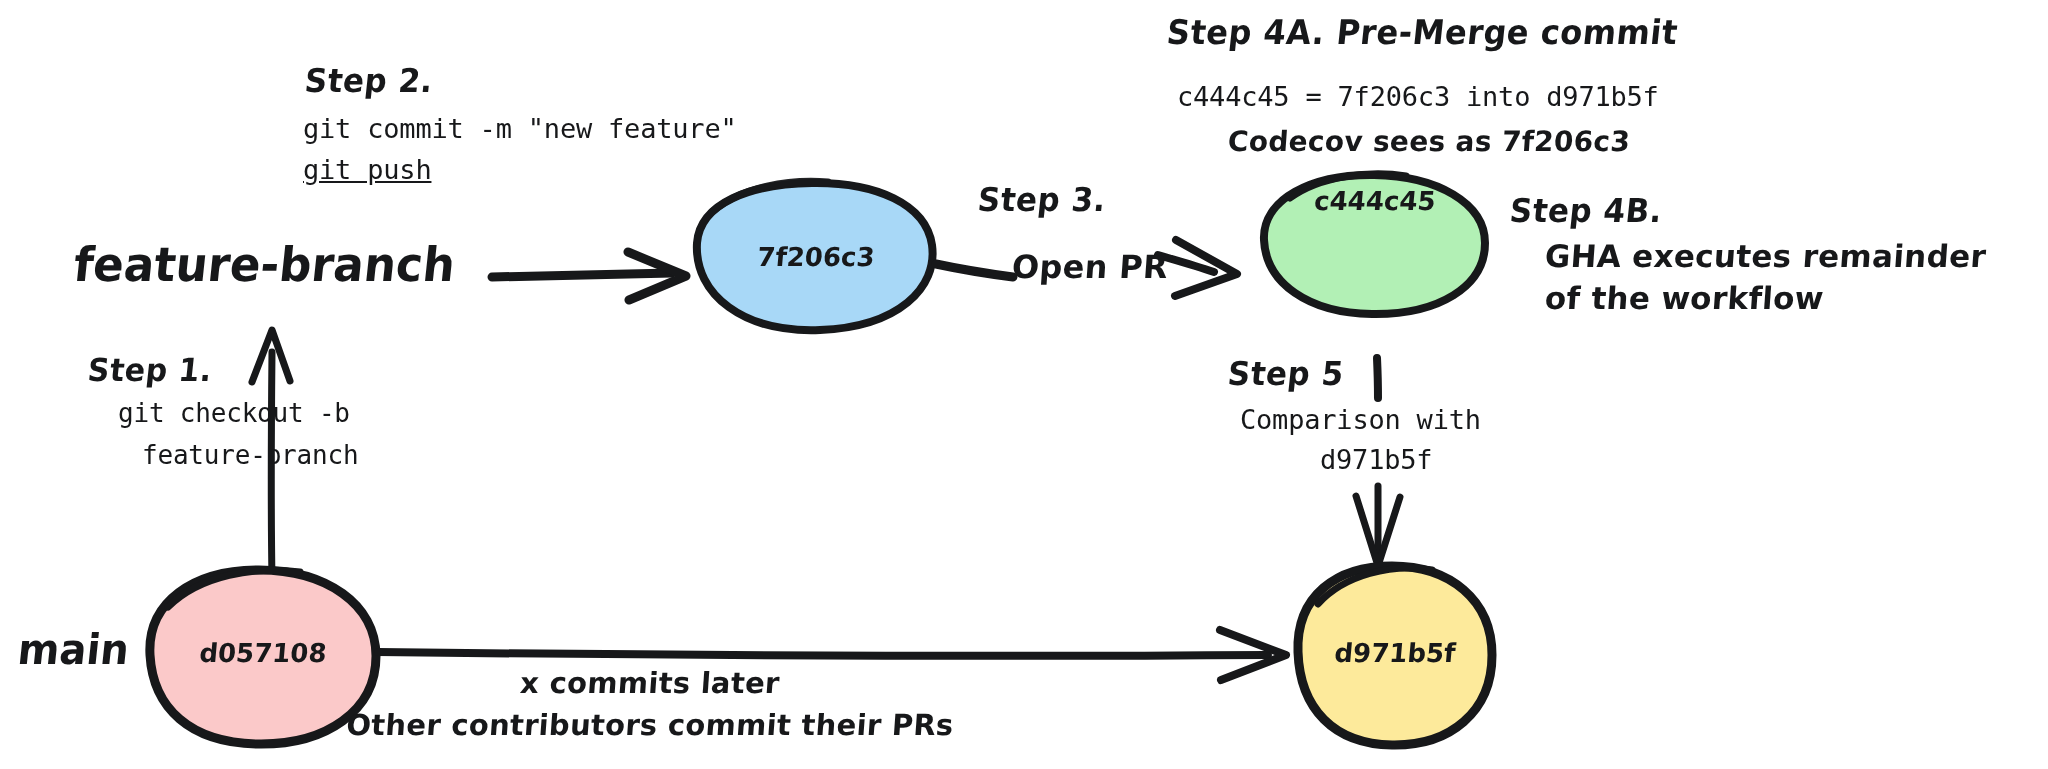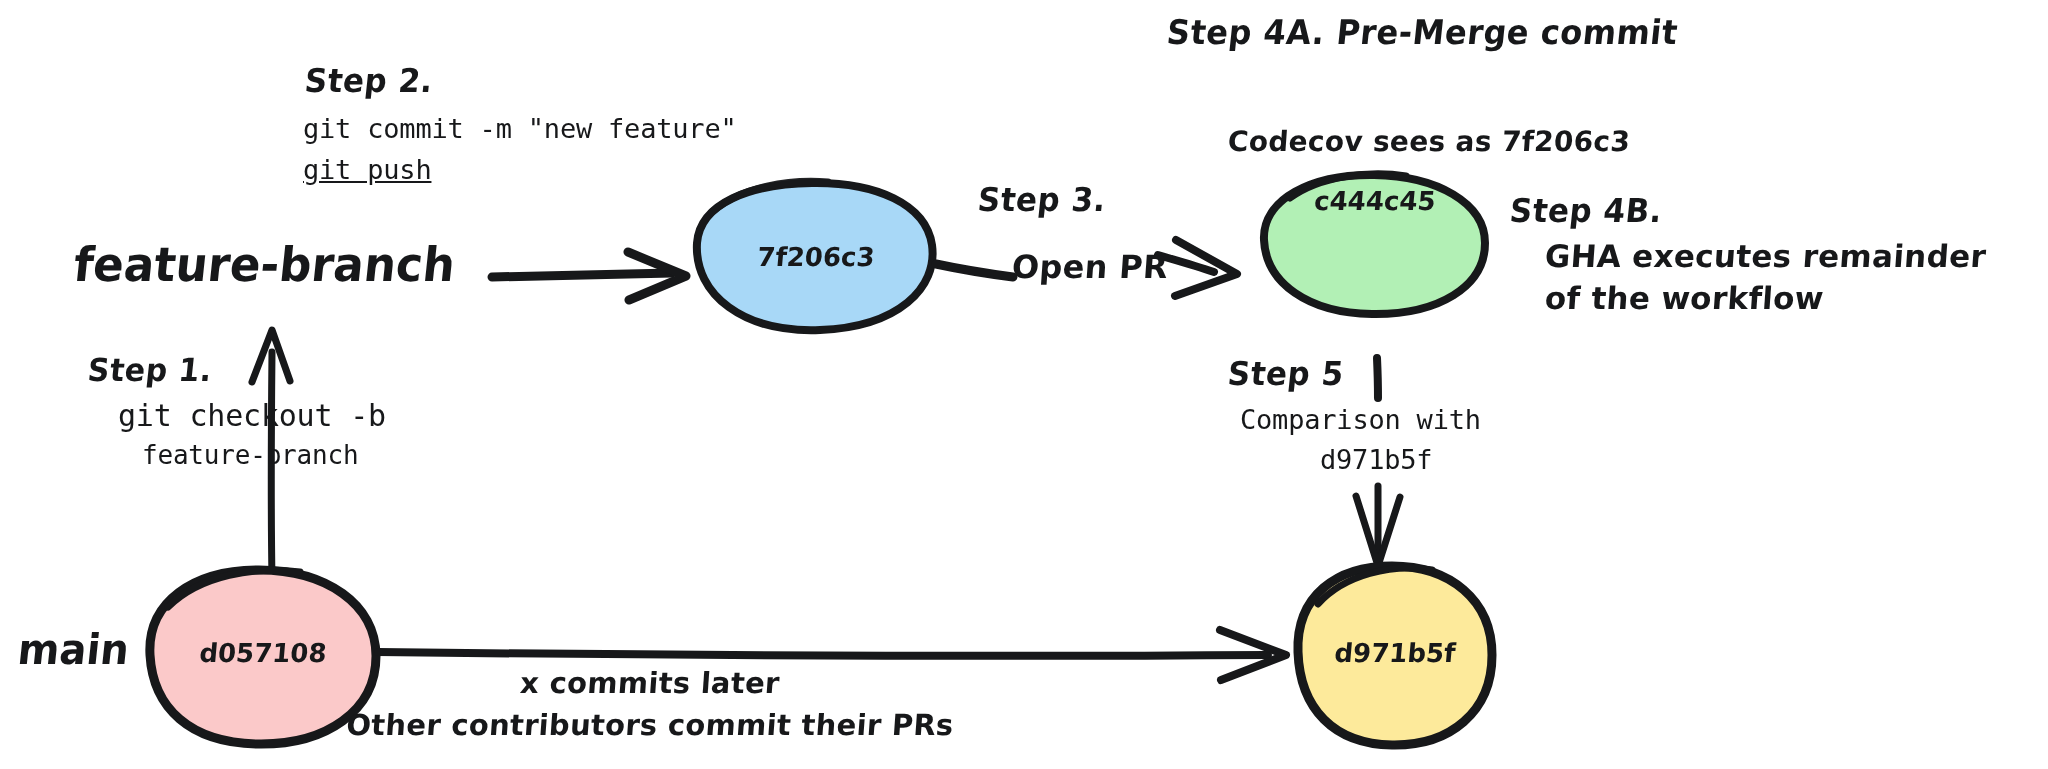--- a/index.html
+++ b/index.html
@@ -142,31 +142,32 @@
     </g>
   </svg>
 
   <div class="layer">
 
     <div class="txt branch-name" style="left:74px; top:238px; font-size:45px;">feature-branch</div>
 
     <div class="txt branch-name" style="left:18px; top:626px; font-size:40px;">main</div>
 
     <div class="txt hand" style="left:88px; top:352px; font-size:30px;">Step 1.</div>
-    <div class="txt mono" style="left:118px; top:398px; font-size:30px;">git checkout -b</div>
+    <div class="txt mono" style="left:118px; top:398px; font-size:26px;">git checkout -b</div>
     <div class="txt mono" style="left:142px; top:440px; font-size:26px;">feature-branch</div>
 
     <div class="txt hand" style="left:305px; top:62px; font-size:31px;">Step 2.</div>
     <div class="txt mono" style="left:303px; top:113px; font-size:27px;">git commit -m "new feature"</div>
     <div class="txt mono" style="left:303px; top:154px; font-size:27px;text-decoration:underline;">git push</div>
 
     <div class="txt hand" style="left:978px; top:181px; font-size:31px;">Step 3.</div>
     <div class="txt hand-light" style="left:1012px; top:249px; font-size:32px;">Open PR</div>
 
     <div class="txt hand" style="left:1167px; top:14px; font-size:32px;">Step 4A. Pre-Merge commit</div>
+    <div class="txt mono" style="left:1177px; top:81px; font-size:27px;">c444c45 = 7f206c3 into d971b5f</div>
     <div class="txt hand-light" style="left:1228px; top:125px; font-size:28px;">Codecov sees as 7f206c3</div>
 
     <div class="txt hand" style="left:1510px; top:192px; font-size:31px;">Step 4B.</div>
     <div class="txt hand-light" style="left:1545px; top:238px; font-size:31px;">GHA executes remainder</div>
     <div class="txt hand-light" style="left:1545px; top:280px; font-size:31px;">of the workflow</div>
 
     <div class="txt hand" style="left:1228px; top:355px; font-size:31px;">Step 5</div>
     <div class="txt mono" style="left:1240px; top:404px; font-size:27px;">Comparison with</div>
     <div class="txt mono" style="left:1320px; top:444px; font-size:27px;">d971b5f</div>
 

